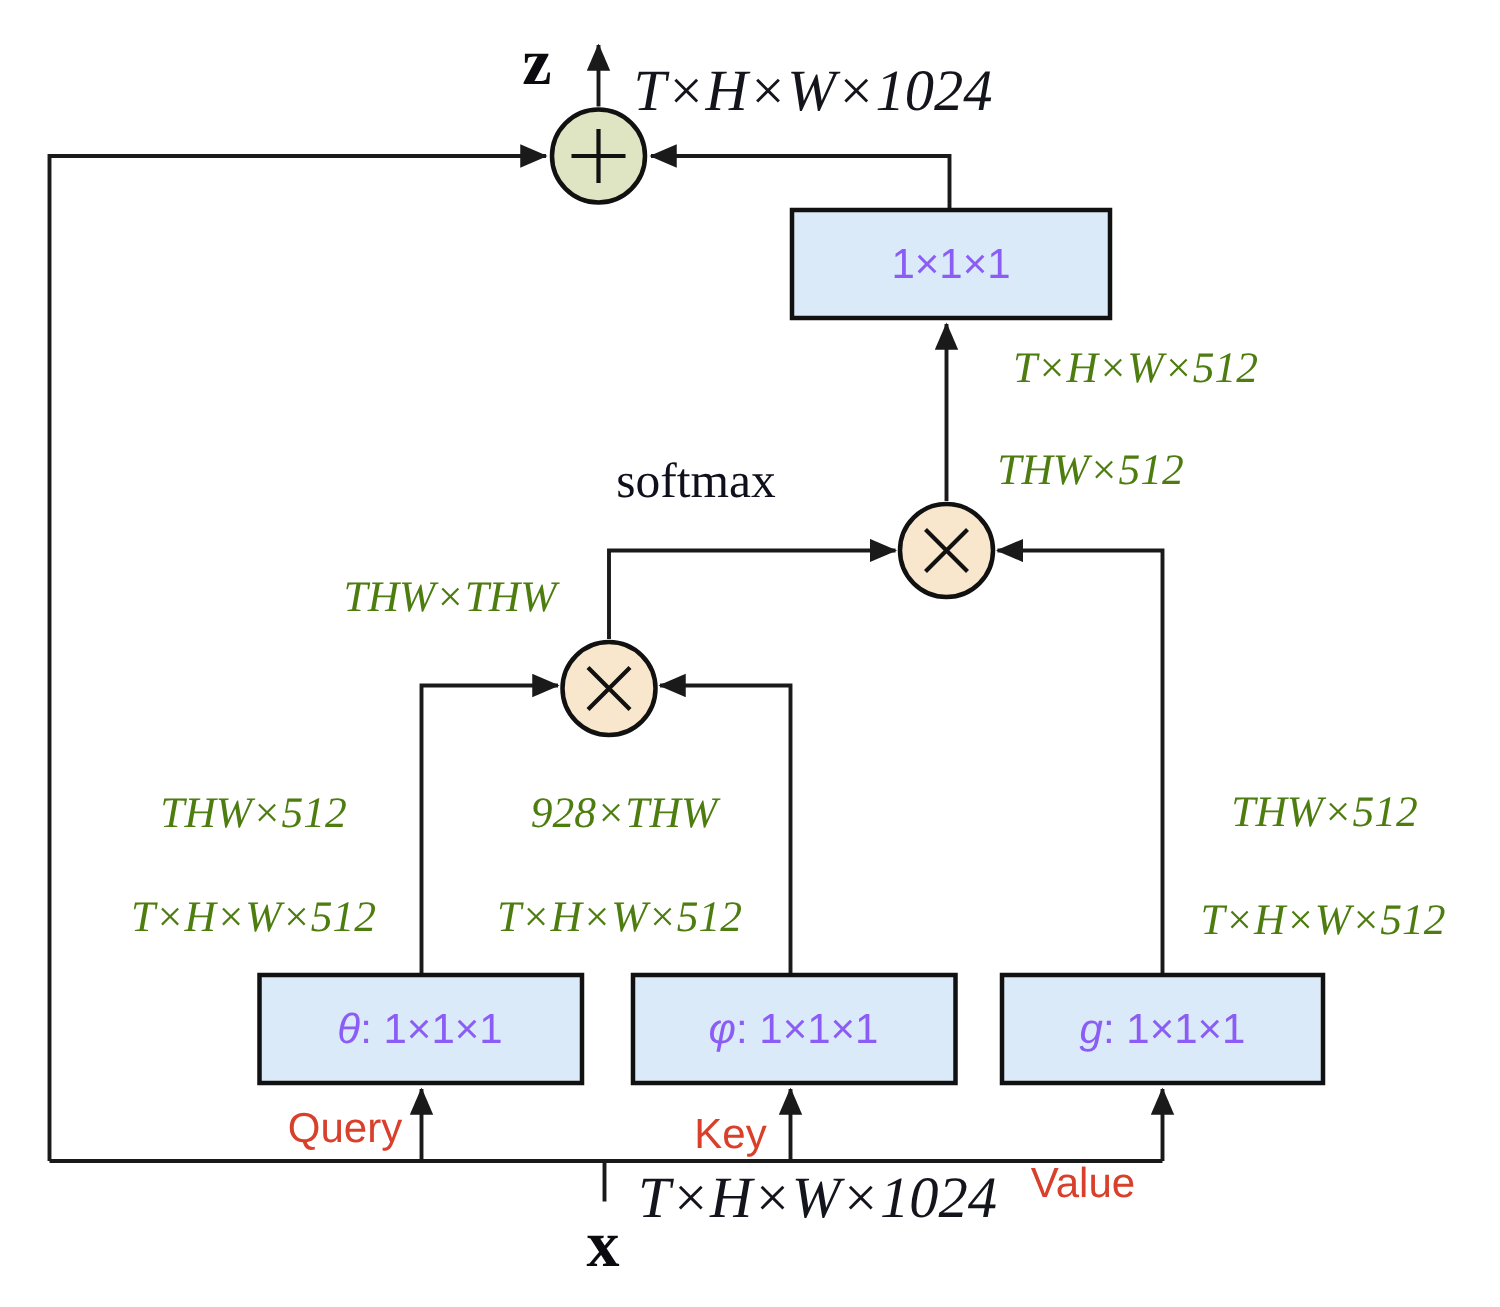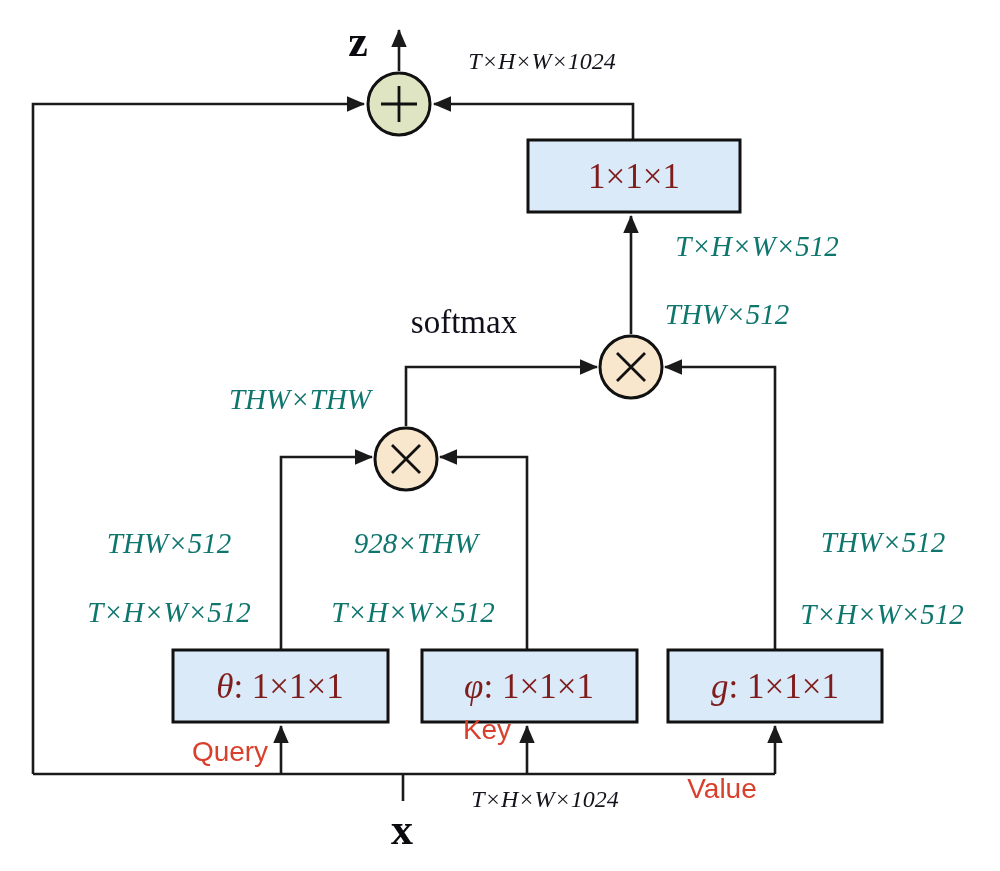--- a/index.html
+++ b/index.html
@@ -15,44 +15,44 @@
   .lbl {
     position: absolute;
     transform: translate(-50%, -50%);
     white-space: nowrap;
     line-height: 1;
   }
   .dim {
     font-family: "Liberation Serif", serif;
     font-style: italic;
     font-size: 29px;
-    color: #0f766e;
+    color: #4d7c0f;
   }
   .dim-black {
     font-family: "Liberation Serif", serif;
     font-style: italic;
-    font-size: 24px;
+    font-size: 39px;
     color: #14141c;
     text-align: right;
   }
   .softmax {
     font-family: "Liberation Serif", serif;
     font-size: 33px;
     color: #10101c;
   }
   .var {
     font-family: "Liberation Serif", serif;
     font-weight: 700;
     font-size: 44px;
     color: #0b0b0f;
   }
   .box-label {
-    font-family: Liberation Serif, serif;
-    font-size: 35px;
-    color: #7f1d1d;
+    font-family: Liberation Sans, sans-serif;
+    font-size: 28px;
+    color: #8b5cf6;
   }
   .box-label .greek { font-style: italic; }
   .role {
     font-family: Liberation Sans, sans-serif;
     font-size: 28px;
     color: #d9402c;
   }
 </style>
 </head>
 <body>
@@ -130,16 +130,16 @@
     <span class="greek">θ</span><span>: 1×1×1</span>
   </div>
   <div class="lbl box-label" style="left:529px; top:686px;">
     <span class="greek">φ</span><span>: 1×1×1</span>
   </div>
   <div class="lbl box-label" style="left:775px; top:686px;">
     <span class="greek">g</span><span>: 1×1×1</span>
   </div>
 
   <div class="lbl role" style="left:230px; top:752px;">Query</div>
-  <div class="lbl role" style="left:487px; top:730px;text-align:right;">Key</div>
+  <div class="lbl role" style="left:487px; top:756px;text-align:right;">Key</div>
   <div class="lbl role" style="left:722px; top:747px;margin-top:42px;">Value</div>
 
 </div>
 
 </body></html>

